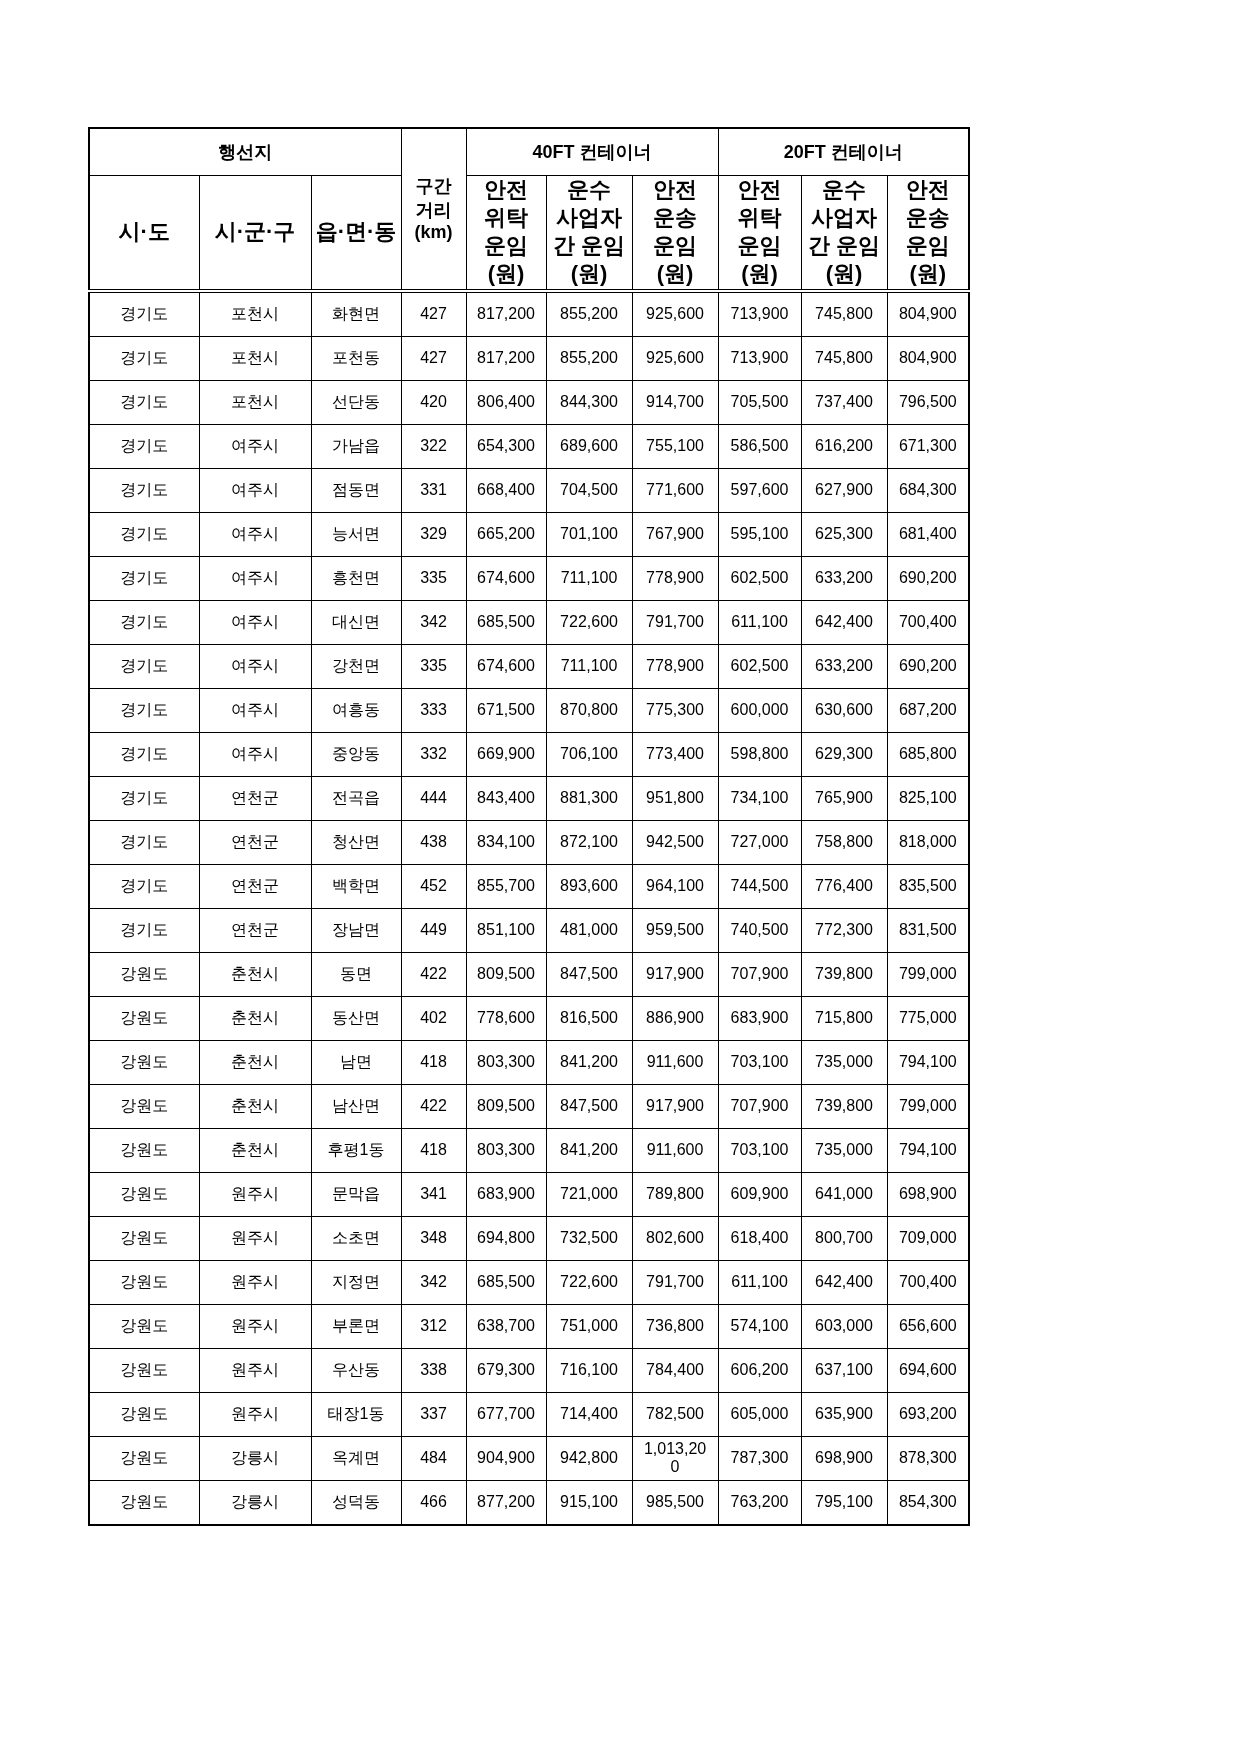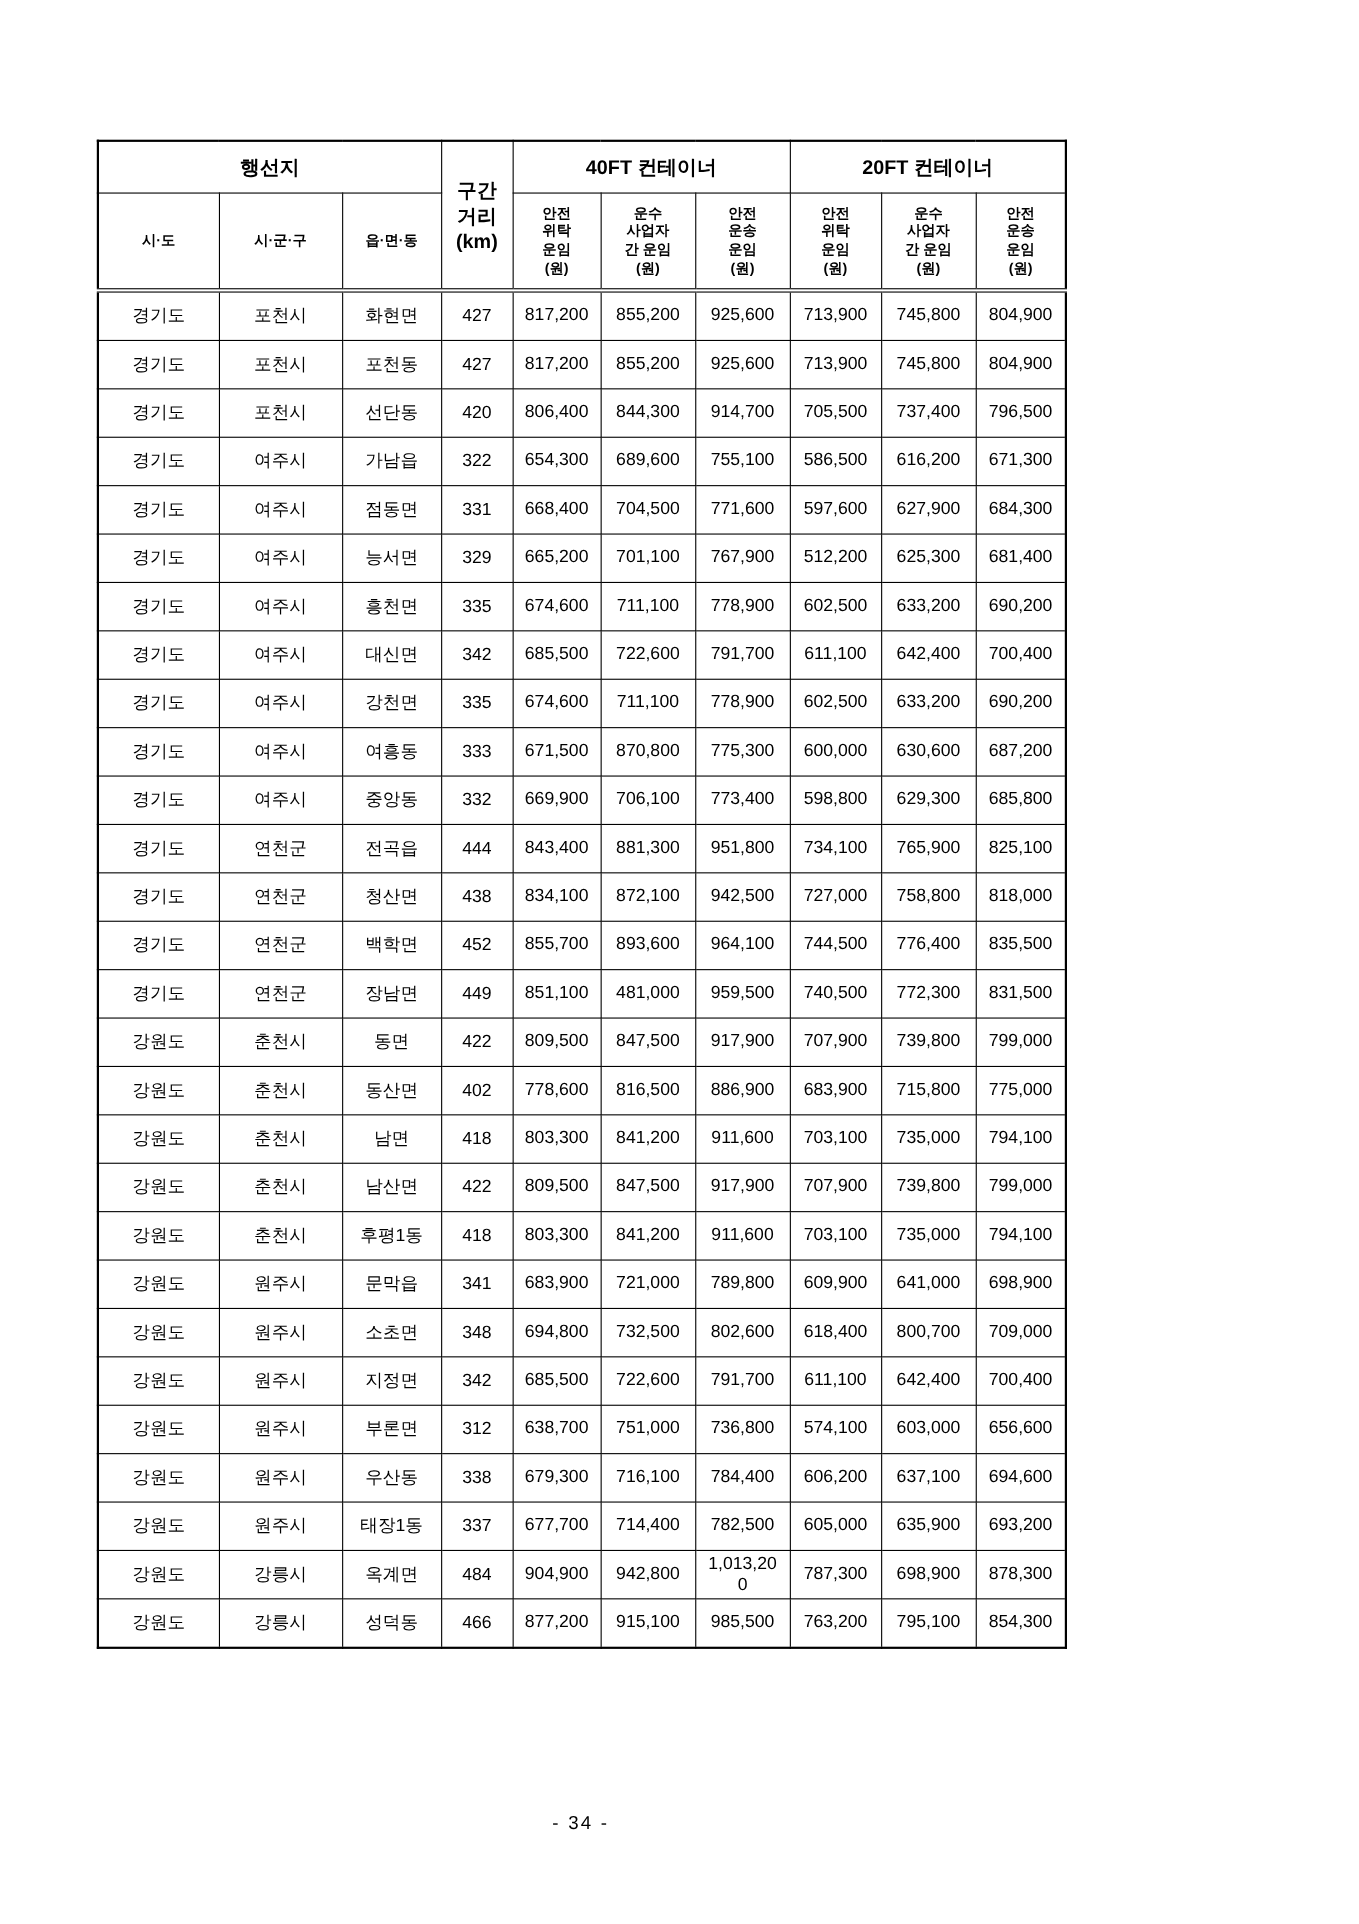--- a/index.html
+++ b/index.html
@@ -40,21 +40,21 @@
   .fare-table thead th {
     font-weight: bold;
     white-space: pre-line;
   }
   .fare-table thead tr.group-row th {
     height: 46px;
     font-size: 18px;
   }
   .fare-table thead tr.sub-row th {
     height: 86px;
-    font-size: 13px;
+    font-size: 22px;
     line-height: 1.28;
   }
   .fare-table thead th.bottom-edge {
     border-bottom: 4px double #000;
   }
   .fare-table tbody td {
     height: 43px;
     font-size: 16px;
   }
   .fare-table tbody td.fare {
@@ -191,21 +191,21 @@
           <td class="fare">684,300</td>
         </tr>
         <tr>
           <td>경기도</td>
           <td>여주시</td>
           <td>능서면</td>
           <td>329</td>
           <td class="fare">665,200</td>
           <td class="fare">701,100</td>
           <td class="fare">767,900</td>
-          <td class="fare">512,200</td>
+          <td class="fare">595,100</td>
           <td class="fare">625,300</td>
           <td class="fare">681,400</td>
         </tr>
         <tr>
           <td>경기도</td>
           <td>여주시</td>
           <td>흥천면</td>
           <td>335</td>
           <td class="fare">674,600</td>
           <td class="fare">711,100</td>
@@ -462,15 +462,14 @@
           <td class="fare">877,200</td>
           <td class="fare">915,100</td>
           <td class="fare">985,500</td>
           <td class="fare">763,200</td>
           <td class="fare">795,100</td>
           <td class="fare">854,300</td>
         </tr>
       </tbody>
   </table>
 
-  <div class="page-number">- 34 -</div>
 
 </div>
 
 </body></html>

